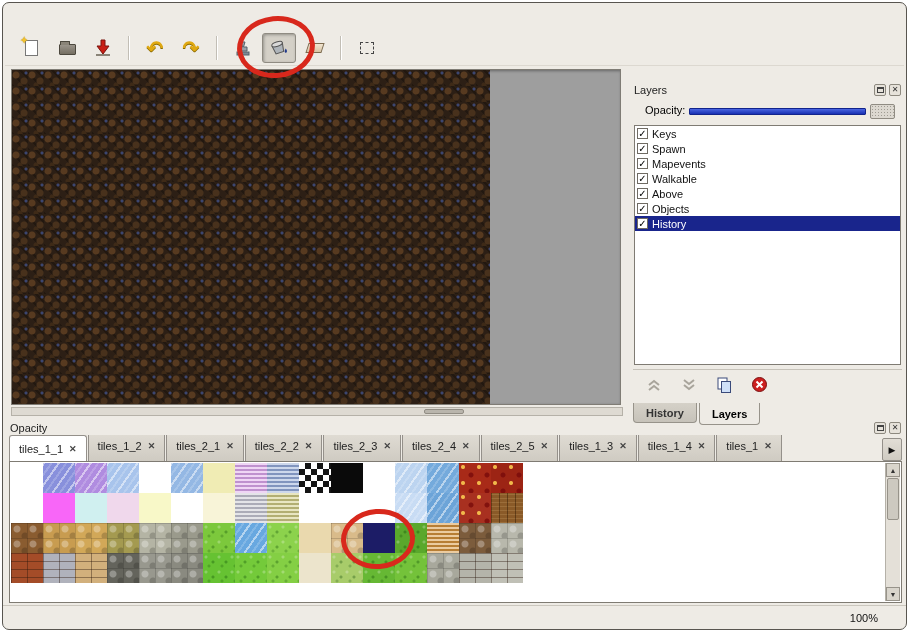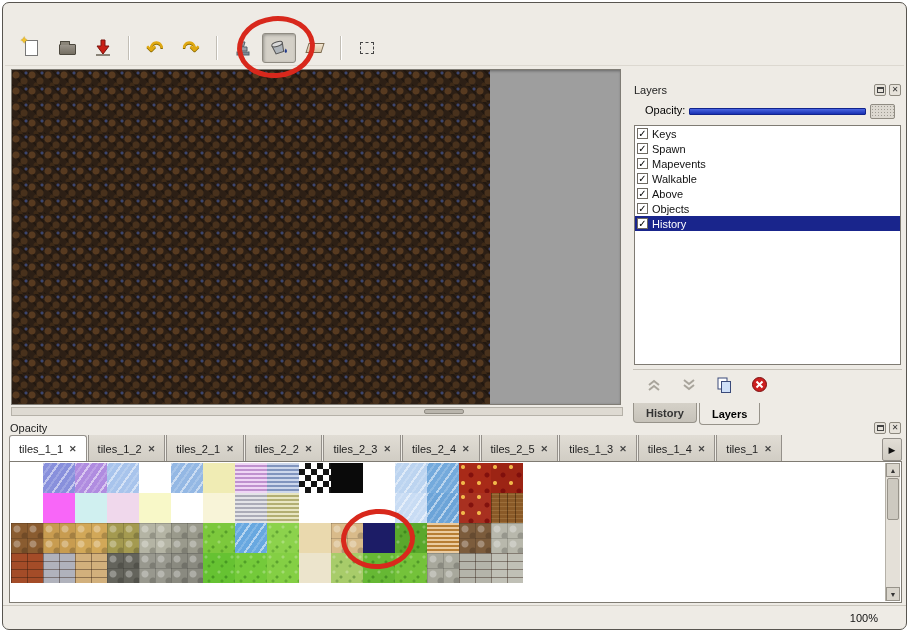--- a/index.html
+++ b/index.html
@@ -75,21 +75,21 @@
            background:transparent;border:1px solid transparent;border-radius:3px;padding:0;}
   .panel-tabs{position:absolute;left:2px;bottom:2px;height:22px;display:flex;align-items:flex-start;}
   .panel-tab{height:20px;padding:0 12px;display:flex;align-items:center;font-size:11px;
              background:linear-gradient(#d5d1c8,#c6c2b9);border:1px solid #97938a;border-top:none;
              border-radius:0 0 4px 4px;margin-right:2px;color:#333;font-weight:bold;}
   .panel-tab.active{background:#eeebe5;height:22px;color:#000;}
 
   
   .tilesets-panel{position:absolute;left:4px;top:416px;width:897px;height:186px;}
   .ts-tabs{position:absolute;left:2px;top:16px;right:24px;height:26px;display:flex;
-           align-items:center;overflow:hidden;}
+           align-items:flex-end;overflow:hidden;}
   .ts-tab{flex:0 0 auto;height:32px;display:flex;align-items:center;gap:6px;padding:0 9px;font-size:11px;
           background:linear-gradient(#e2ded6,#cfcbc2);border:1px solid #94908a;border-bottom:none;
           border-radius:3px 3px 0 0;margin-right:1px;color:#222;}
   .ts-tab.active{background:#fff;height:26px;}
   .tab-close{font-size:9px;color:#444;font-weight:bold;}
   .ts-scroll-btn{position:absolute;right:2px;top:19px;width:20px;height:23px;display:flex;align-items:center;
                  justify-content:center;background:linear-gradient(#e2ded6,#cfcbc2);
                  border:1px solid #94908a;border-radius:2px;font-size:9px;color:#111;padding:0;}
   .ts-body{position:absolute;left:2px;top:42px;right:2px;bottom:2px;background:#fff;border:1px solid #7f7b73;}
   .tile-grid{position:absolute;left:1px;top:1px;width:512px;display:flex;flex-wrap:wrap;}

